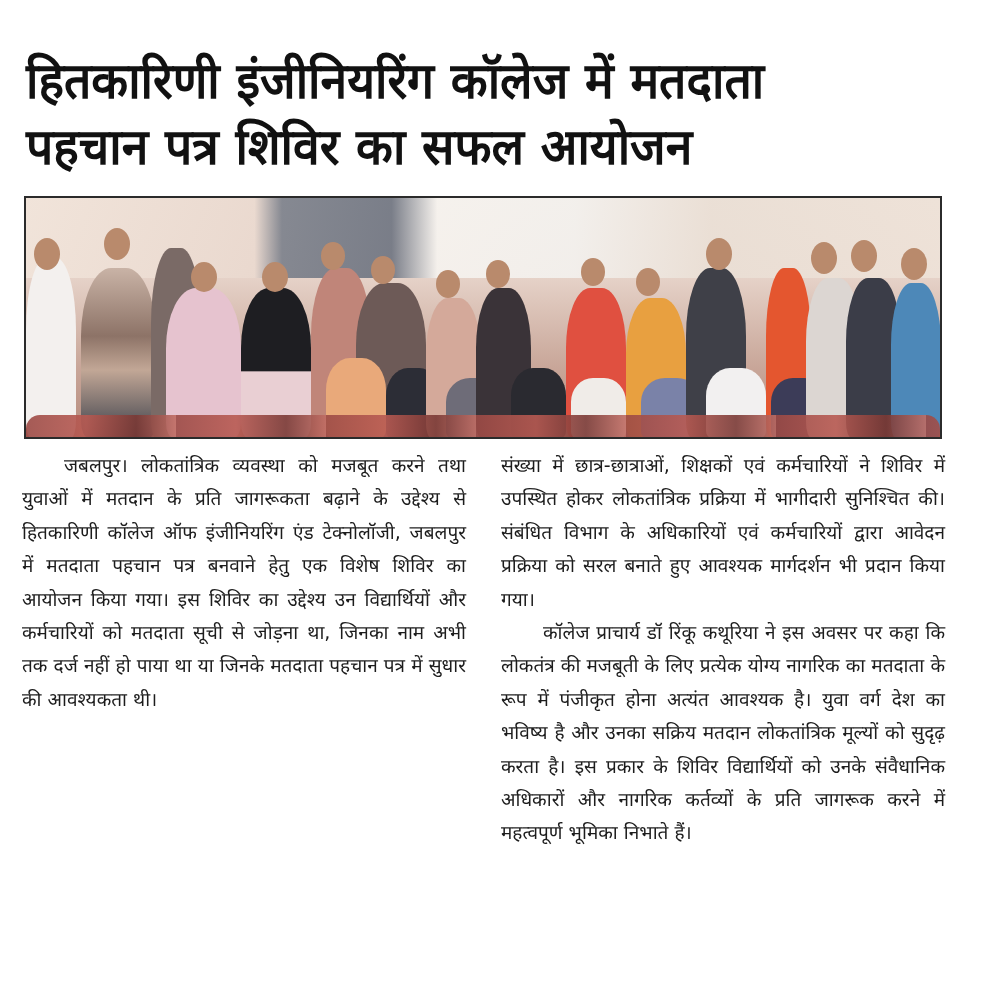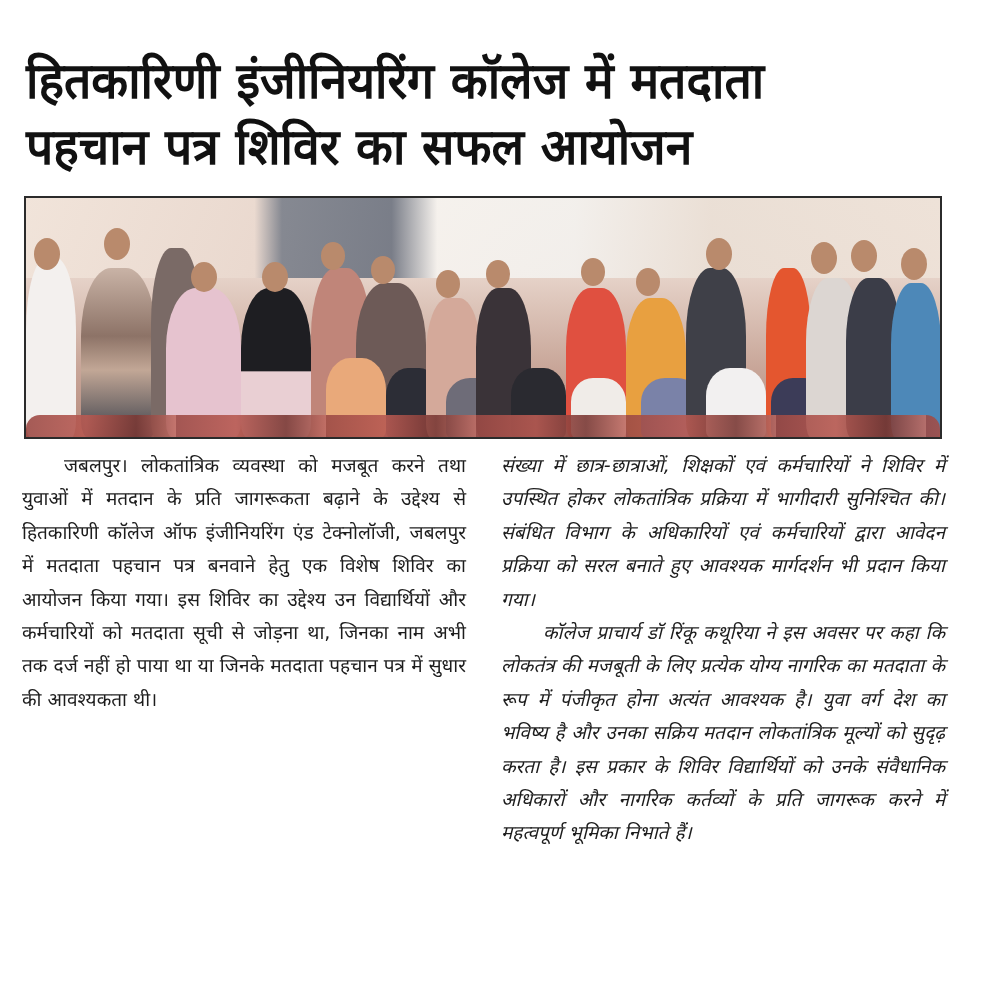--- a/index.html
+++ b/index.html
@@ -26,21 +26,21 @@
     .person { position:absolute; border-radius: 40% 40% 10% 10%; }
     .head { position:absolute; border-radius:50%; background:#b98a6c; }
     .seats { position:absolute; left:0; bottom:0; width:100%; height:22px;
       background: repeating-linear-gradient(90deg, #9c4a45 0px, #b85a52 60px, #7a3935 110px, #c06c63 150px); opacity:0.9; border-radius: 14px 14px 0 0; }
     .col {
       position: absolute; top: 449px; width: 444px;
       font-family: "DejaVu Sans", sans-serif; font-size: 19px; line-height: 33.4px;
       color: #1c1c1c; text-align: justify;
     }
     .col.left { left: 22px; }
-    .col.right { left: 501px; font-style: italic; }
+    .col.right { left: 501px; }
     .col p { margin: 0; }
     .col p.indent { text-indent: 42px; }
   </style>
 </head>
 <body>
 
 <div>
   <div class="headline">
     <div>हितकारिणी इंजीनियरिंग कॉलेज में मतदाता</div>
     <div>पहचान पत्र शिविर का सफल आयोजन</div>

